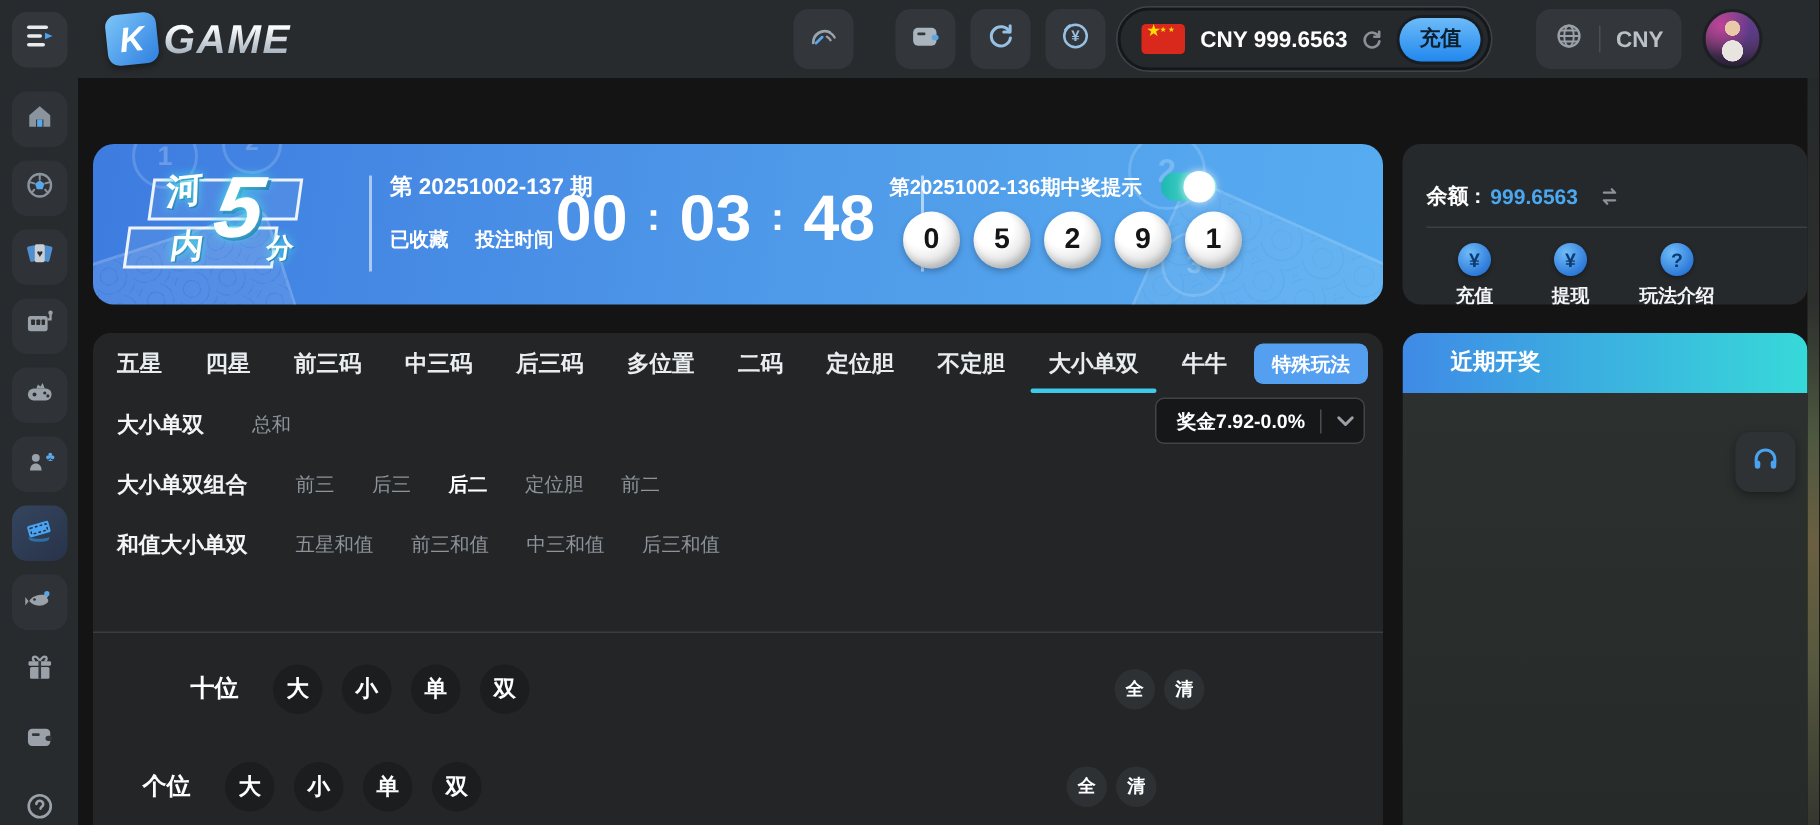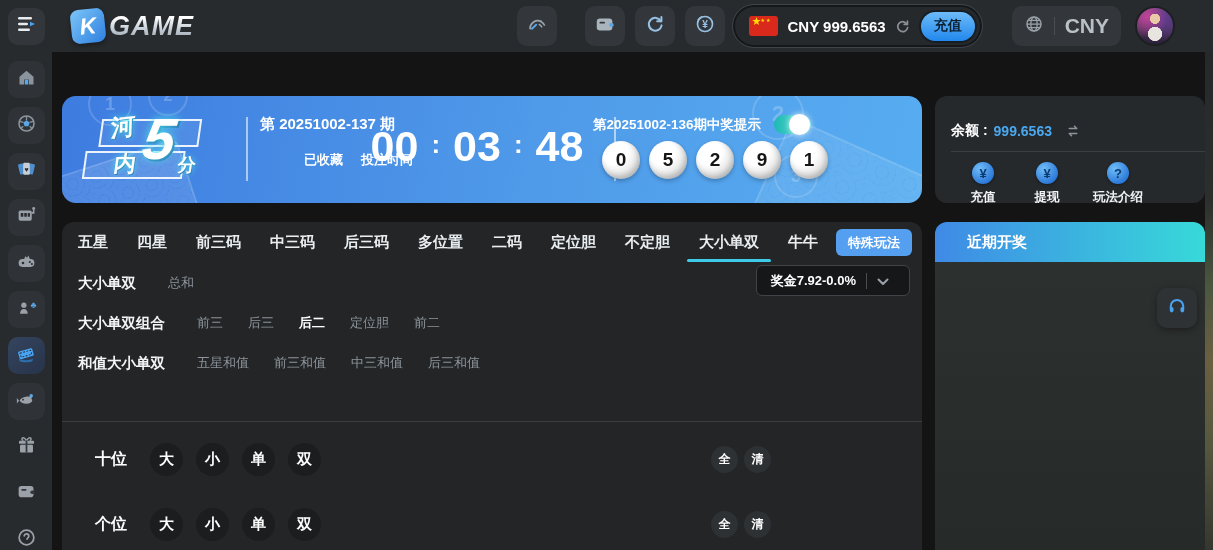--- a/index.html
+++ b/index.html
@@ -31,21 +31,21 @@
   .flag .star-big { position:absolute; left:3px; top:0px; color:#ffde00; font-size:11px; line-height:11px; }
   .flag .star-sm { position:absolute; left:12px; top:1px; color:#ffde00; font-size:5px; letter-spacing:1px; }
   .currency-amount { color:#fff; font-weight:700; font-size:15px; margin-right:8px; white-space:nowrap; }
   .mini-refresh { margin-right:10px; display:flex; }
   .recharge-btn { height:29px; padding:0 13px; border-radius:15px; border:none; cursor:pointer;
     background:linear-gradient(180deg,#6dbbf8,#2188ee); color:#0c2030; font-weight:700; font-size:14px;
     box-shadow:0 0 0 2px rgba(10,20,30,.55); }
   .locale-box { height:40px; margin-left:30px; border-radius:10px; background:#33373b;
     display:flex; align-items:center; padding:0 12px; cursor:pointer; }
   .locale-div { width:1px; height:18px; background:#4a4f54; margin:0 10px; }
-  .locale-cny { color:#b9c0c6; font-weight:700; font-size:21px; }
+  .locale-cny { color:#b9c0c6; font-weight:700; font-size:15px; }
   .avatar { width:40px; height:40px; border-radius:50%; margin-left:14px; cursor:pointer;
     background:
       radial-gradient(circle at 50% 30%, #e8c9a8 0 16%, rgba(0,0,0,0) 17%),
       radial-gradient(circle at 50% 72%, #e8e4e0 0 22%, rgba(0,0,0,0) 23%),
       radial-gradient(circle at 28% 25%, #c0439a, rgba(0,0,0,0) 55%),
       radial-gradient(circle at 75% 30%, #5a3a8e, rgba(0,0,0,0) 60%),
       linear-gradient(180deg,#7a4e7e,#2a2038);
     border:2px solid #1d2023; }
 
   
@@ -77,21 +77,21 @@
   .lot-f2 { left:2px; top:42px; width:100px; height:28px; }
   .lot-ch { position:absolute; color:#fff; font-weight:700; text-shadow:0 0 6px #49e3e8,1px 1px 0 #2a6fb0; }
   .lot-he { left:24px; top:2px; font-size:24px; transform:rotate(-6deg); }
   .lot-nei { left:32px; top:40px; font-size:22px; }
   .lot-5 { left:58px; top:-4px; font-size:58px; font-weight:900; font-style:italic;
     text-shadow:0 0 8px #49e3e8, 2px 2px 0 #2a6fb0; }
   .lot-fen { left:96px; top:44px; font-size:18px; }
   .ban-div { position:absolute; width:2px; height:64px; top:21px; background:rgba(255,255,255,.55); }
   .issue-block { position:absolute; left:198px; top:19px; }
   .issue-no { color:#fff; font-weight:700; font-size:15px; white-space:nowrap; }
-  .issue-sub { margin-top:17px; display:flex; gap:18px;margin-left:44px; }
+  .issue-sub { margin-top:17px; display:flex; gap:18px; }
   .issue-sub span { color:#fff; font-weight:700; font-size:13px; cursor:pointer; white-space:nowrap; }
   .countdown { position:absolute; left:286px; top:26px; width:258px; display:flex; justify-content:center;
     align-items:center; gap:13px; color:#fff; font-weight:700; font-size:43px; }
   .countdown .colon { font-size:26px; margin-top:-4px; }
   .tip-row { position:absolute; left:531px; top:19px; display:flex; align-items:center; gap:13px; }
   .tip-label { color:#fff; font-weight:700; font-size:13.5px; white-space:nowrap; }
   .toggle { width:37px; height:19px; border-radius:10px; background:linear-gradient(90deg,#1fb8b2,#64e4da);
     position:relative; cursor:pointer; flex:none; }
   .toggle .knob { position:absolute; right:1px; top:-1.5px; width:21px; height:21px; border-radius:50%;
     background:#fff; box-shadow:0 0 6px rgba(255,255,255,.8); }
@@ -134,32 +134,32 @@
   .main-panel { position:absolute; left:62px; top:222px; width:860px; height:328px;
     background:#232527; border-radius:12px 12px 0 0; z-index:5; }
   .tabs-row { position:absolute; left:0; top:0; right:0; height:40px; display:flex; align-items:center;
     padding:0 16px; gap:29px; }
   .tab { color:#e9edf0; font-weight:700; font-size:15px; cursor:pointer; position:relative;
     height:40px; display:flex; align-items:center; white-space:nowrap; }
   .tab.active::after { content:""; position:absolute; left:-12px; right:-12px; bottom:0; height:3px;
     background:#3ecbe9; border-radius:2px; }
   .special-btn { position:absolute; right:10px; top:7px; height:27px; padding:0 12px; border:none;
     border-radius:6px; background:#559ff0; color:#fff; font-weight:700; font-size:13px; cursor:pointer; }
-  .bonus-select { position:absolute; right:12px; top:43px; height:31px; padding:0 20px 0 14px;
+  .bonus-select { position:absolute; right:12px; top:43px; height:31px; padding:0 6px 0 14px;
     background:#161719; border:1px solid #404448; border-radius:6px; display:flex; align-items:center;
     gap:10px; cursor:pointer; }
   .bonus-label { color:#fff; font-weight:700; font-size:13px; white-space:nowrap; }
   .bonus-div { width:1px; height:16px; background:#4a4e52; }
   .menu-row { position:absolute; left:16px; display:flex; align-items:center; }
   .menu-title { color:#f2f4f6; font-weight:700; font-size:14.5px; margin-right:32px; white-space:nowrap; }
   .menu-item { color:#8d949b; font-weight:500; font-size:13px; margin-right:25px; cursor:pointer; white-space:nowrap; }
   .menu-item.active { color:#ffffff; font-weight:700; }
   .panel-sep { position:absolute; left:0; right:0; top:199px; height:1px; background:#3a3e41; }
   .bet-row { position:absolute; left:0; right:0; height:34px; display:flex; align-items:center; }
-  .bet-row.r1 { top:220px; } .bet-row.r2 { top:285px; }
+  .bet-row.r1 { top:220px;margin-left:32px; } .bet-row.r2 { top:285px; }
   .bet-label { position:absolute; left:33px; color:#fff; font-weight:700; font-size:16px; }
   .bet-opts { position:absolute; left:88px; display:flex; gap:13px; }
   .bet-circle { width:33px; height:33px; border-radius:50%; background:#1b1d1f; color:#fff;
     font-weight:700; font-size:15px; display:flex; align-items:center; justify-content:center; cursor:pointer; }
   .bet-right { position:absolute; left:649px; display:flex; gap:6px; }
   .mini-circle { width:27px; height:27px; border-radius:50%; background:#2e3134; color:#fff;
     font-weight:700; font-size:12px; display:flex; align-items:center; justify-content:center; cursor:pointer; }
 </style>
 </head>
 <body>

